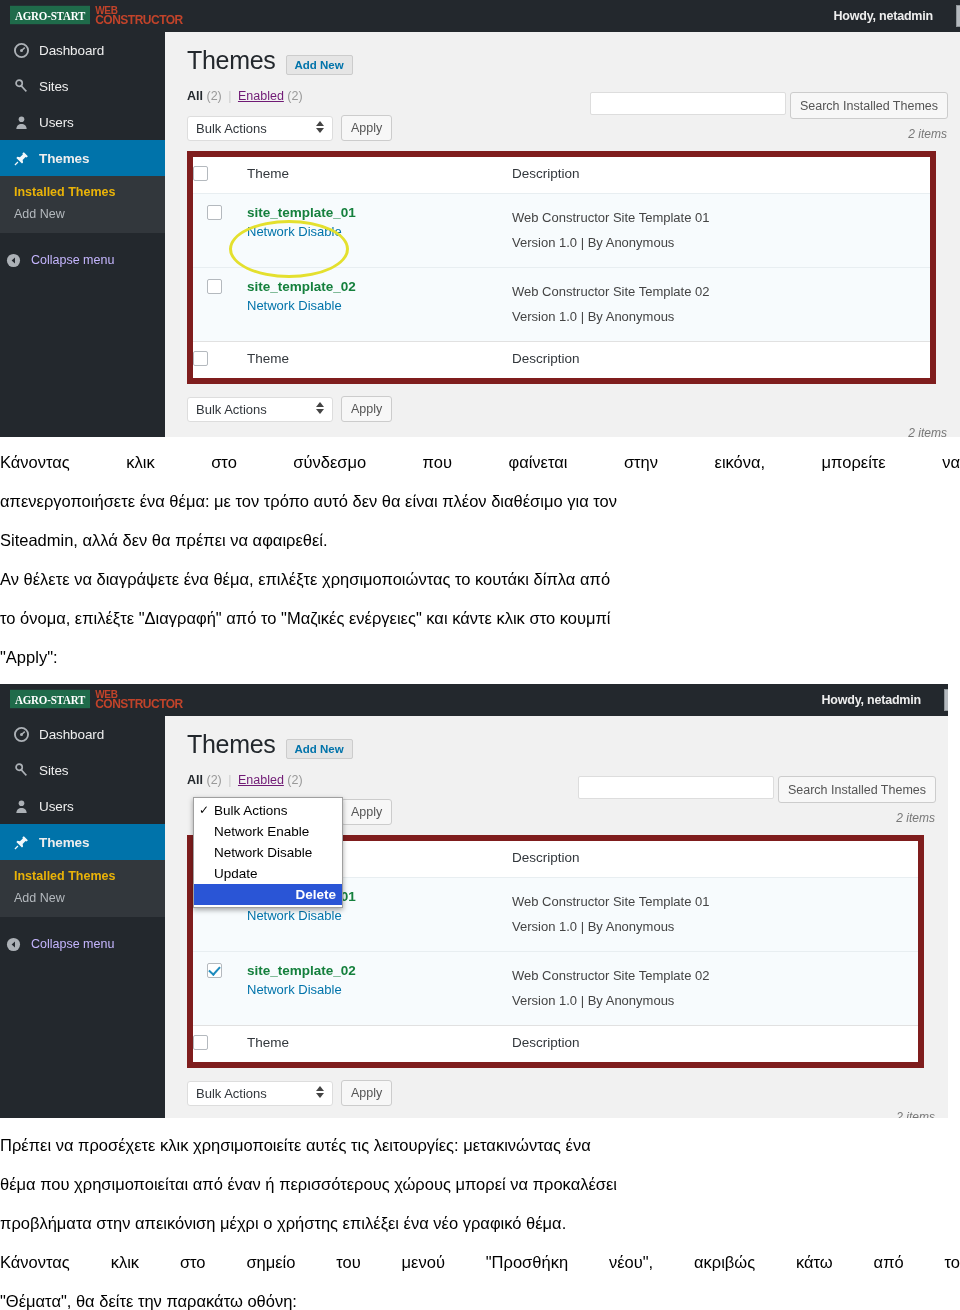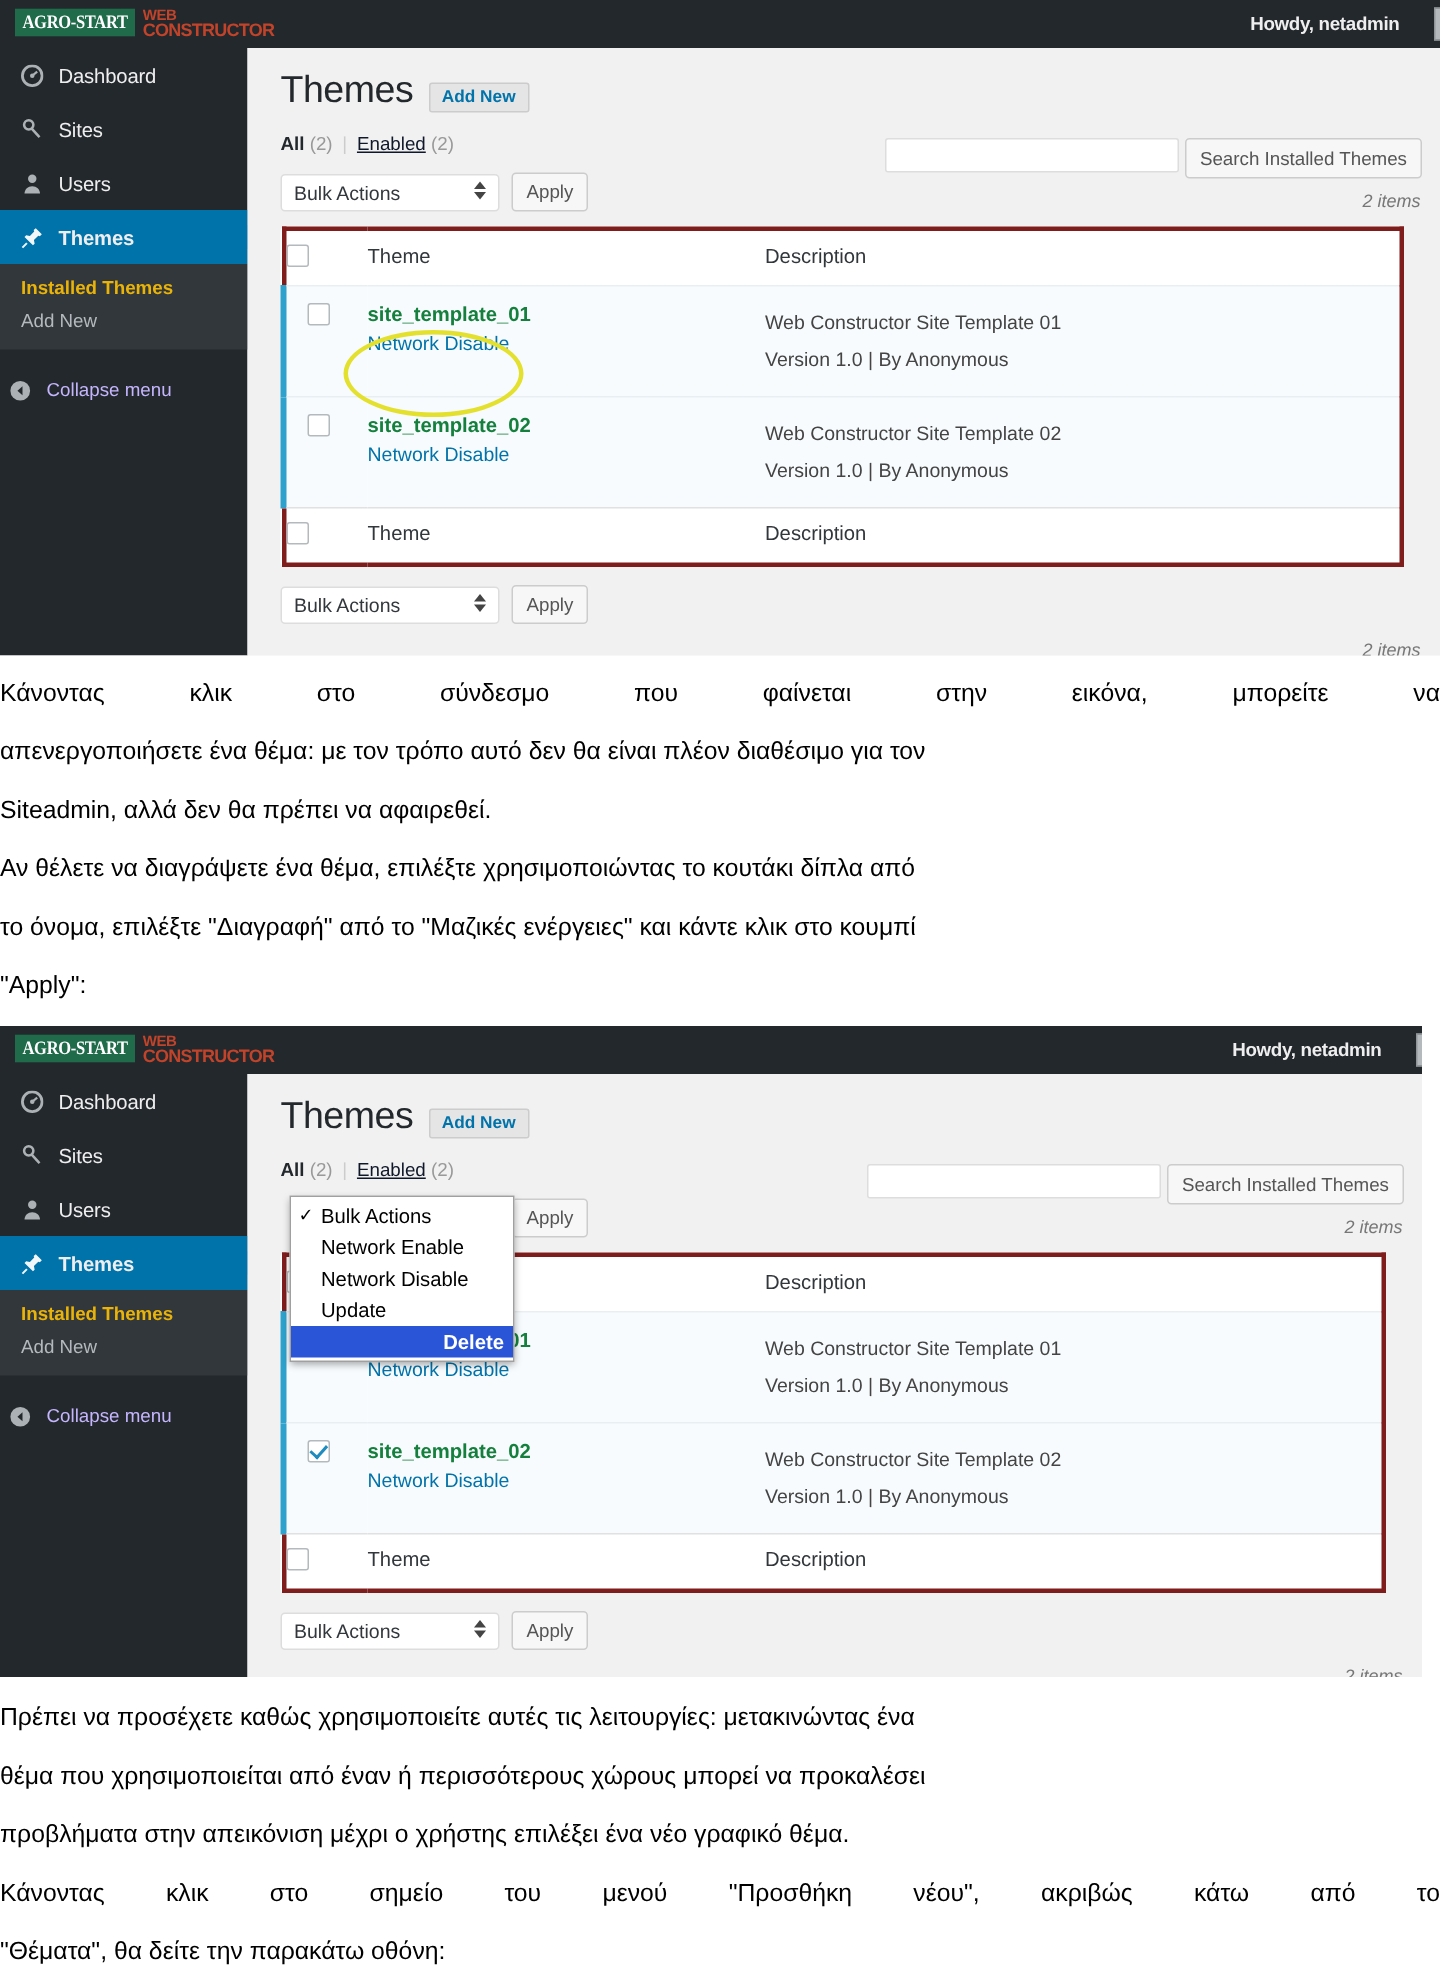--- a/index.html
+++ b/index.html
@@ -50,21 +50,21 @@
   
   .content{position:absolute;left:165px;top:32px;right:0;bottom:0;background:#f1f1f1;}
   .wrap{padding:14px 12px 0 22px;}
   .title-row{display:flex;align-items:baseline;gap:10px;}
   h1.page-title{margin:0;font-size:25px;font-weight:normal;color:#23282d;
     font-family:"Liberation Sans",sans-serif;letter-spacing:-.3px;}
   .addnew{background:#e5e5e5;border:1px solid #ccc;border-radius:2px;color:#0073aa;
     font-size:11.5px;font-weight:bold;padding:3px 8px;}
   .subsub{margin-top:14px;font-size:12.5px;color:#555;}
   .subsub .cur{color:#23282d;font-weight:bold;}
-  .subsub a{color:#0f172a;}
+  .subsub a{color:#701a75;}
   .subsub .sep{color:#ccc;margin:0 3px;}
   .subsub .cnt{color:#999;}
 
   .searchbox{position:absolute;right:12px;top:60px;display:flex;gap:4px;}
   .searchbox input{width:196px;height:23px;border:1px solid #ddd;background:#fff;
     border-radius:2px;font-size:12px;padding:0 5px;box-sizing:border-box;}
   .searchbox .btn{height:25px;}
 
   .btn{background:#f7f7f7;border:1px solid #ccc;border-radius:3px;color:#555;
     font-size:12.5px;padding:0 9px;display:inline-flex;align-items:center;height:24px;
@@ -77,21 +77,21 @@
     box-sizing:border-box;}
   .select .arrows{position:absolute;right:8px;top:50%;margin-top:-7px;display:flex;
     flex-direction:column;gap:2px;}
   .select .arrows i{display:block;width:0;height:0;border-left:4px solid transparent;
     border-right:4px solid transparent;}
   .select .arrows i.up{border-bottom:5px solid #444;}
   .select .arrows i.dn{border-top:5px solid #444;}
 
   
   table.themes{width:calc(100% - 12px);border-collapse:collapse;margin-top:10px;background:#fff;
-    border:3px solid #7f1d1d;border-radius:3px;}
+    border:6px solid #7f1d1d;border-radius:3px;}
   table.themes th,table.themes td{text-align:left;vertical-align:top;}
   table.themes th{font-size:13.5px;font-weight:normal;color:#32373c;padding:9px 0 9px 0;}
   .cb-col{width:40px;padding-left:14px;}
   .nm-col{width:265px;}
   .ck{width:15px;height:15px;border:1px solid #b4b9be;background:#fff;border-radius:2px;
     display:inline-block;box-sizing:border-box;position:relative;}
   .ck.checked:after{content:"";position:absolute;left:3px;top:0px;width:5px;height:9px;
     border:solid #1e8cbe;border-width:0 2px 2px 0;transform:rotate(42deg);}
   tr.row td{padding:11px 0 12px 0;border-top:1px solid #e8eef1;}
   tr.row{background:#f7fbfd;}
@@ -468,20 +468,20 @@
         <input type="text" placeholder="" style="">
         <span class="btn">Search Installed Themes</span>
       </div>
       <div class="items-count">2 items</div>
       <div class="items-count" style="top:394px">2 items</div>
     </div>
 
   </div>
 
   <div class="prose" id="prose2">
-    <p>Πρέπει να προσέχετε καθώς χρησιμοποιείτε αυτές τις λειτουργίες: μετακινώντας ένα</p>
+    <p>Πρέπει να προσέχετε κλικ χρησιμοποιείτε αυτές τις λειτουργίες: μετακινώντας ένα</p>
     <p>θέμα που χρησιμοποιείται από έναν ή περισσότερους χώρους μπορεί να προκαλέσει</p>
     <p>προβλήματα στην απεικόνιση μέχρι ο χρήστης επιλέξει ένα νέο γραφικό θέμα.</p>
     <p class="just">Κάνοντας κλικ στο σημείο του μενού "Προσθήκη νέου", ακριβώς κάτω από το</p>
     <p>"Θέματα", θα δείτε την παρακάτω οθόνη:</p>
   </div>
 
 </div>
 
 </body></html>

